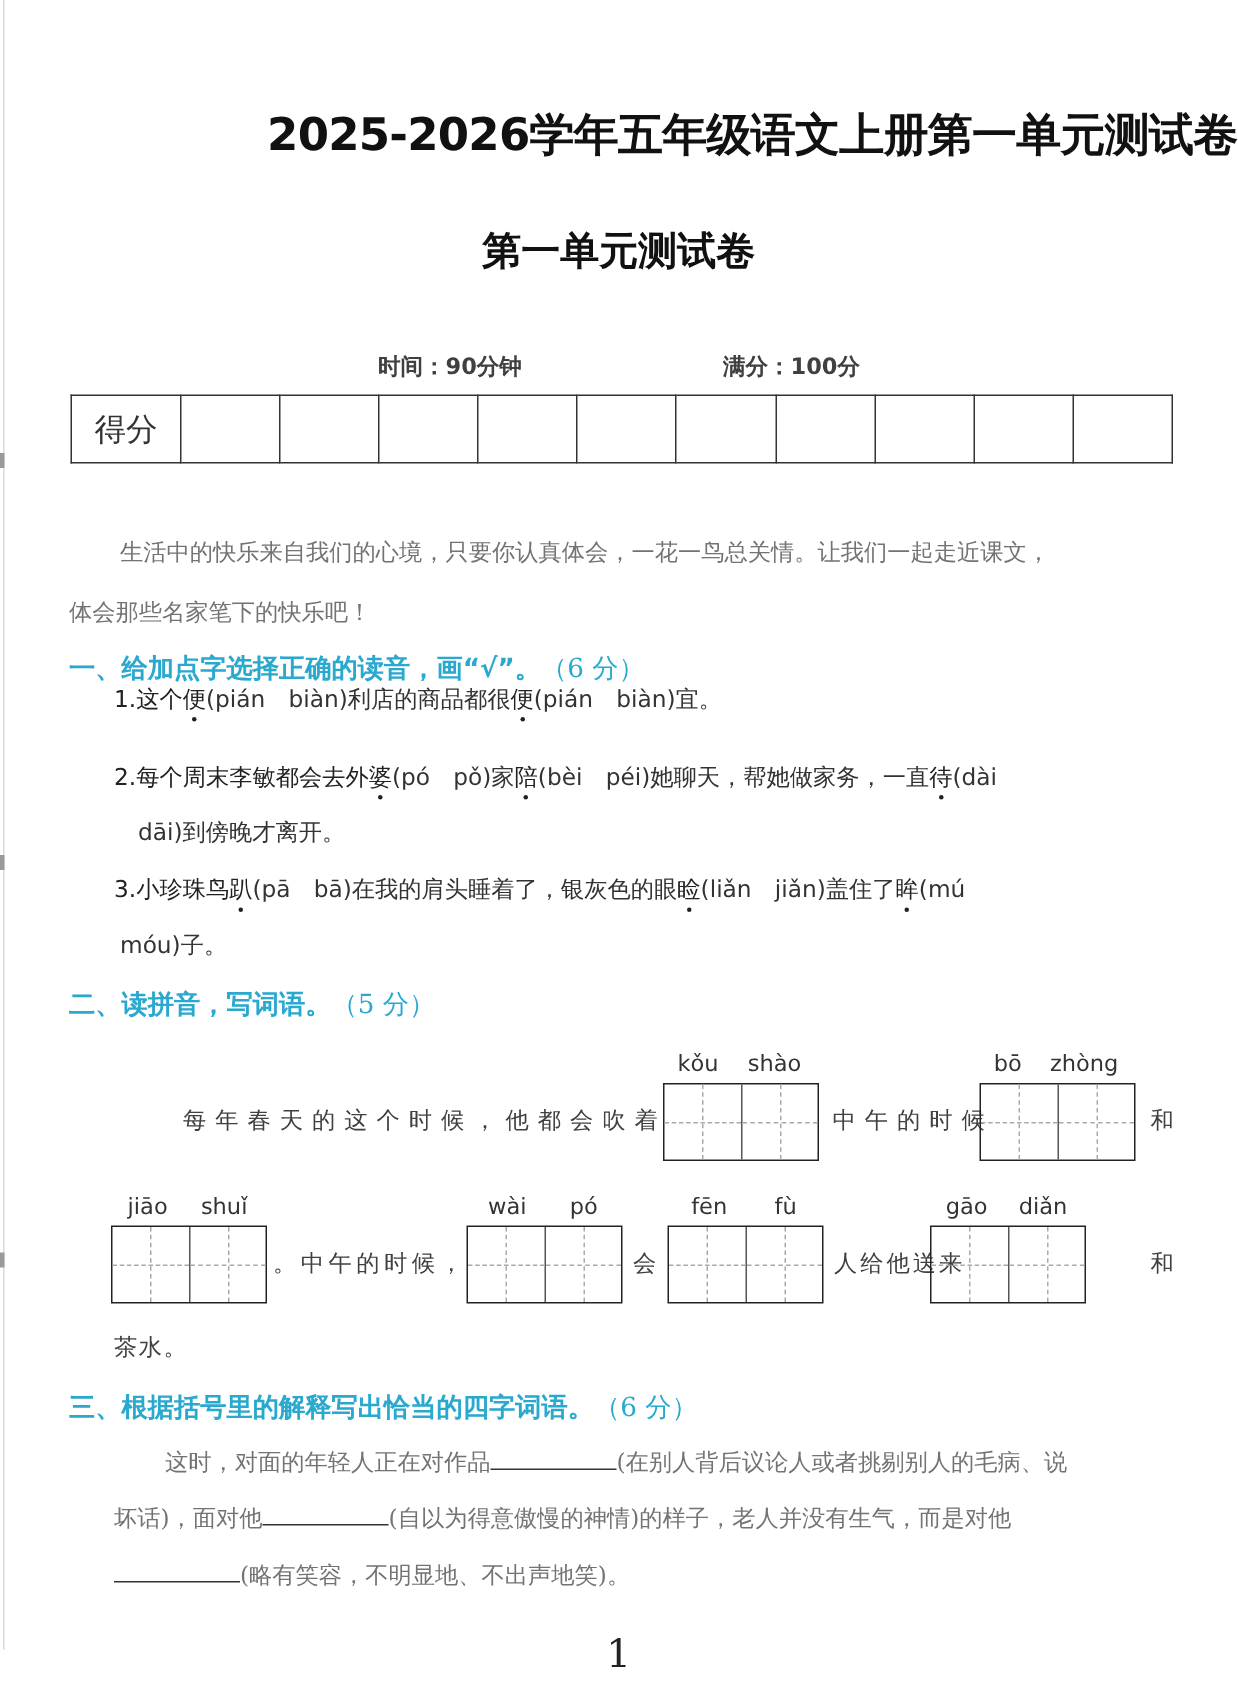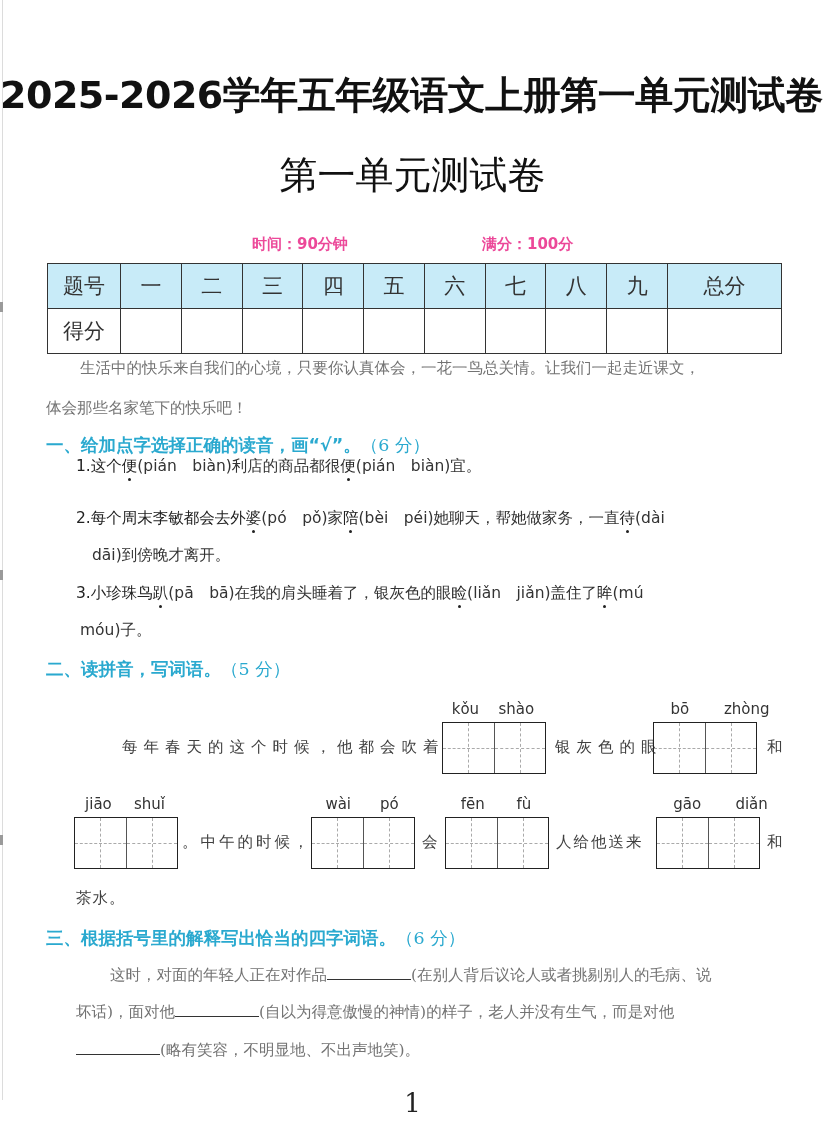--- a/index.html
+++ b/index.html
@@ -3,29 +3,29 @@
 <meta charset="utf-8">
 <style>
   html, body { margin:0; padding:0; }
   body {
     width:825px; height:1122px; background:#ffffff; position:relative; overflow:hidden;
     font-family:"DejaVu Sans","Liberation Sans",sans-serif; color:#1a1a1a;
   }
   .page-edge { position:absolute; left:2px; top:0; width:1px; height:1100px; background:#dcdcdc; }
   .edge-mark { position:absolute; left:0; width:3px; height:10px; background:#9a9a9a; }
   .doc-title {
-    position:absolute; top:70px; left:0; width:825px; text-align:left;
-    font-size:38px; font-weight:bold; letter-spacing:-0.5px; color:#111;
+    position:absolute; top:70px; left:0; width:825px; text-align:right;
+    font-size:30px; font-weight:bold; letter-spacing:-0.5px; color:#111;
     font-family:"DejaVu Sans","Liberation Sans",sans-serif;
   }
   .sub-title {
     position:absolute; top:150px; left:0; width:825px; text-align:center;
-    font-size:38px; font-weight:normal; color:#111;
-  }
-  .meta-line { position:absolute; top:235px; font-size:15px; font-weight:bold; color:#ec4899; }
+    font-size:26px; font-weight:bold; color:#111;
+  }
+  .meta-line { position:absolute; top:235px; font-size:15px; font-weight:bold; color:#404040; }
   .meta-time { left:252px; }
   .meta-score { left:482px; }
   table.score-table {
     position:absolute; top:263px; left:47px; width:735px; border-collapse:collapse;
     font-family:"DejaVu Serif","Liberation Serif",serif;
   }
   table.score-table td {
     border:1.5px solid #333; text-align:center; height:42px; font-size:21px; color:#333;
   }
   table.score-table tr.header-row td { background:#c8ebf8; }
@@ -65,33 +65,20 @@
 <div class="edge-mark" style="top:835px"></div>
 
 <div class="doc-title">2025-2026学年五年级语文上册第一单元测试卷</div>
 <div class="sub-title">第一单元测试卷</div>
 
 <div class="meta-line meta-time">时间：90分钟</div>
 <div class="meta-line meta-score">满分：100分</div>
 
 <table class="score-table">
   <tbody>
-      <tr class="header-row">
-    <td class="label-cell">题号</td>
-    <td>一</td>
-    <td>二</td>
-    <td>三</td>
-    <td>四</td>
-    <td>五</td>
-    <td>六</td>
-    <td>七</td>
-    <td>八</td>
-    <td>九</td>
-    <td>总分</td>
-  </tr>
   <tr>
     <td class="label-cell">得分</td>
     <td></td>
     <td></td>
     <td></td>
     <td></td>
     <td></td>
     <td></td>
     <td></td>
     <td></td>
@@ -130,22 +117,22 @@
 <div class="grid-word" style="top:700px; left:442px; width:102px; height:74px;">
   <div class="pinyin">
       <span>kǒu</span>
       <span>shào</span>
     </div>
   <div class="grid-box">
       <div class="grid-cell"></div>
       <div class="grid-cell"></div>
     </div>
 </div>
-<div class="fill-text" style="top:737px; left:555px;">银灰色的眼</div>
-<div class="grid-word" style="top:700px; left:653px; width:102px; height:74px;padding-left:32px;">
+<div class="fill-text" style="top:737px; left:555px;">中午的时候</div>
+<div class="grid-word" style="top:700px; left:653px; width:102px; height:74px;">
   <div class="pinyin">
       <span>bō</span>
       <span>zhòng</span>
     </div>
   <div class="grid-box">
       <div class="grid-cell"></div>
       <div class="grid-cell"></div>
     </div>
 </div>
 <div class="fill-text" style="top:737px; left:767px;">和</div>
@@ -176,21 +163,21 @@
   <div class="pinyin">
       <span>fēn</span>
       <span>fù</span>
     </div>
   <div class="grid-box">
       <div class="grid-cell"></div>
       <div class="grid-cell"></div>
     </div>
 </div>
 <div class="fill-text" style="top:832px; left:556px; letter-spacing:2px;">人给他送来</div>
-<div class="grid-word" style="top:795px; left:656px; width:102px; height:74px;padding-left:27px;">
+<div class="grid-word" style="top:795px; left:620px; width:102px; height:74px;">
   <div class="pinyin">
       <span>gāo</span>
       <span>diǎn</span>
     </div>
   <div class="grid-box">
       <div class="grid-cell"></div>
       <div class="grid-cell"></div>
     </div>
 </div>
 <div class="fill-text" style="top:832px; left:767px;">和</div>

